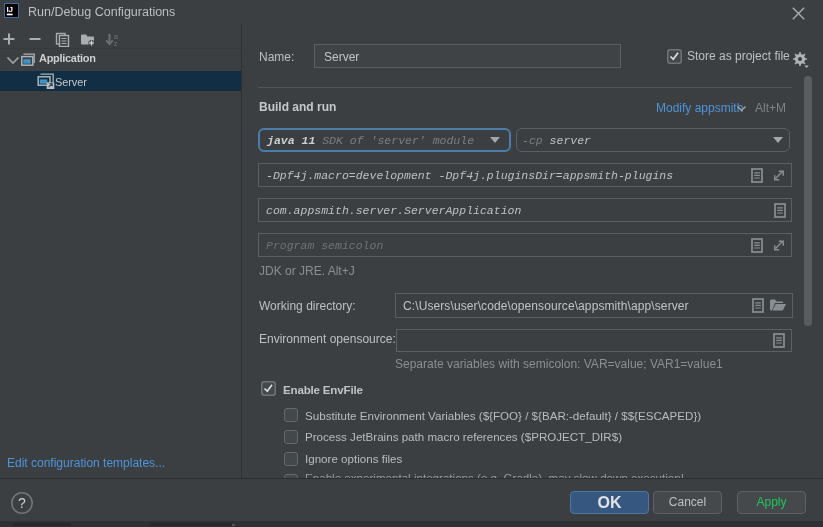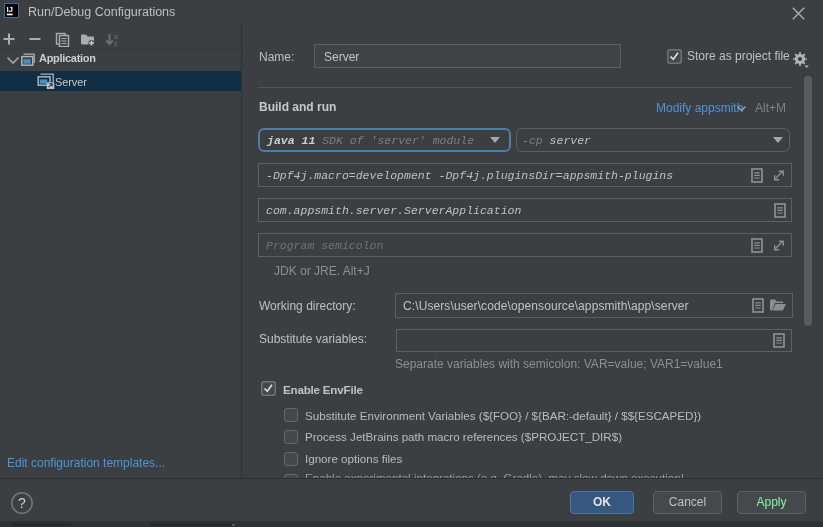--- a/index.html
+++ b/index.html
@@ -133,35 +133,35 @@
 <svg class="abs" style="left:751px;top:238px" width="12" height="15">
   <rect x="1" y="1" width="10" height="13" fill="none" stroke="#888f93" stroke-width="1.7"></rect>
   <path d="M3.2 4.8 h5.6 M3.2 7.4 h5.6 M3.2 10 h5.6" stroke="#888f93" stroke-width="1.2"></path>
 </svg>
 <svg class="abs" style="left:771px;top:238px" width="16" height="15">
   <path d="M4.5 10.5 L11.5 3.5" stroke="#888f93" stroke-width="1.4"></path>
   <path d="M7.8 3.2 H12.3 V7.7" fill="none" stroke="#888f93" stroke-width="1.4"></path>
   <path d="M3.7 7.3 V11.8 H8.2" fill="none" stroke="#888f93" stroke-width="1.4"></path>
 </svg>
 
-<div class="abs" style="left:274px;top:264px;font-size:12px;color:#8b8f91;">JDK or JRE. Alt+J</div>
+<div class="abs" style="left:259px;top:264px;font-size:12px;color:#8b8f91;">JDK or JRE. Alt+J</div>
 
 <div class="abs lbl" style="left:259px;top:299px;">Working directory:</div>
 <div class="field" style="left:395px;top:293px;width:398px;height:25px;"></div>
 <div class="abs lbl" style="left:403px;top:299px;color:#c0c3c5;font-size:12px;letter-spacing:0.1px;">C:\Users\user\code\opensource\appsmith\app\server</div>
 <svg class="abs" style="left:752px;top:298px" width="12" height="15">
   <rect x="1" y="1" width="10" height="13" fill="none" stroke="#888f93" stroke-width="1.7"></rect>
   <path d="M3.2 4.8 h5.6 M3.2 7.4 h5.6 M3.2 10 h5.6" stroke="#888f93" stroke-width="1.2"></path>
 </svg>
 <svg class="abs" style="left:769px;top:298px" width="18" height="14">
   <path d="M1 2.5 a1 1 0 0 1 1-1 h4 l1.5 2 H14 v1.5 H6 L3 12.5 H2 a1 1 0 0 1 -1 -1 Z" fill="#888f93"></path>
   <path d="M6.6 6 H17 L13.8 12.5 H3.5 Z" fill="#888f93"></path>
 </svg>
 
-<div class="abs lbl" style="left:259px;top:332px;">Substitute variables:</div>
+<div class="abs lbl" style="left:259px;top:332px;">Environment opensource:</div>
 <div class="field" style="left:396px;top:329px;width:396px;height:23px;"></div>
 <svg class="abs" style="left:773px;top:333px" width="12" height="15">
   <rect x="1" y="1" width="10" height="13" fill="none" stroke="#888f93" stroke-width="1.7"></rect>
   <path d="M3.2 4.8 h5.6 M3.2 7.4 h5.6 M3.2 10 h5.6" stroke="#888f93" stroke-width="1.2"></path>
 </svg>
 <div class="abs" style="left:395px;top:356.5px;font-size:12px;color:#8b8f91;">Separate variables with semicolon: VAR=value; VAR1=value1</div>
 
 <svg class="abs" style="left:261px;top:381px" width="15" height="15">
   <rect x="0.75" y="0.75" width="13.5" height="13.5" rx="2.5" fill="#43494a" stroke="#6f7476" stroke-width="1.5"></rect>
   <path d="M3.5 7.5 L6.3 10.3 L11 3.8" fill="none" stroke="#dcdee0" stroke-width="1.7"></path>
@@ -184,20 +184,20 @@
 
 <div class="abs" style="left:804px;top:76px;width:8px;height:250px;background:#595d5f;border-radius:4px;"></div>
 
 <div class="abs" style="left:0;top:478px;width:823px;height:1px;background:#2b2d2e;"></div>
 
 <svg class="abs" style="left:11px;top:492px" width="23" height="23">
   <circle cx="11" cy="11" r="10.2" fill="none" stroke="#71767a" stroke-width="1.6"></circle>
   <text x="11" y="16" text-anchor="middle" font-size="14" fill="#cdd0d2" font-family="Liberation Sans">?</text>
 </svg>
 
-<div class="abs" style="left:570px;top:491px;width:64px;height:23px;background:#365880;border:1px solid #4d76a2;border-radius:4px;box-sizing:border-box;text-align:center;line-height:21px;font-size:12px;font-weight:bold;color:#dfe2e4;">OK</div>
+<div class="abs" style="left:570px;top:491px;width:79px;height:23px;background:#365880;border:1px solid #4d76a2;border-radius:4px;box-sizing:border-box;text-align:center;line-height:21px;font-size:16px;font-weight:bold;color:#dfe2e4;">OK</div>
 <div class="abs" style="left:653px;top:491px;width:69px;height:23px;background:#45494c;border:1px solid #5e6163;border-radius:4px;box-sizing:border-box;text-align:center;line-height:21px;font-size:12px;color:#bdc0c2;">Cancel</div>
-<div class="abs" style="left:737px;top:491px;width:69px;height:23px;background:#45494c;border:1px solid #5e6163;border-radius:4px;box-sizing:border-box;text-align:center;line-height:21px;font-size:12px;color:#86efac;">Apply</div>
+<div class="abs" style="left:737px;top:491px;width:69px;height:23px;background:#45494c;border:1px solid #5e6163;border-radius:4px;box-sizing:border-box;text-align:center;line-height:21px;font-size:12px;color:#22c55e;">Apply</div>
 
 <div class="abs" style="left:0;top:521px;width:823px;height:6px;background:#2e3133;"></div>
 <div class="abs" style="left:13px;top:523px;width:58px;height:3px;background:#26292b;"></div>
 <div class="abs" style="left:150px;top:523px;width:82px;height:3px;background:#26292b;"></div>
 <div class="abs" style="left:232px;top:524px;width:3px;height:2px;background:#55584a;"></div>
 
 </body></html>

